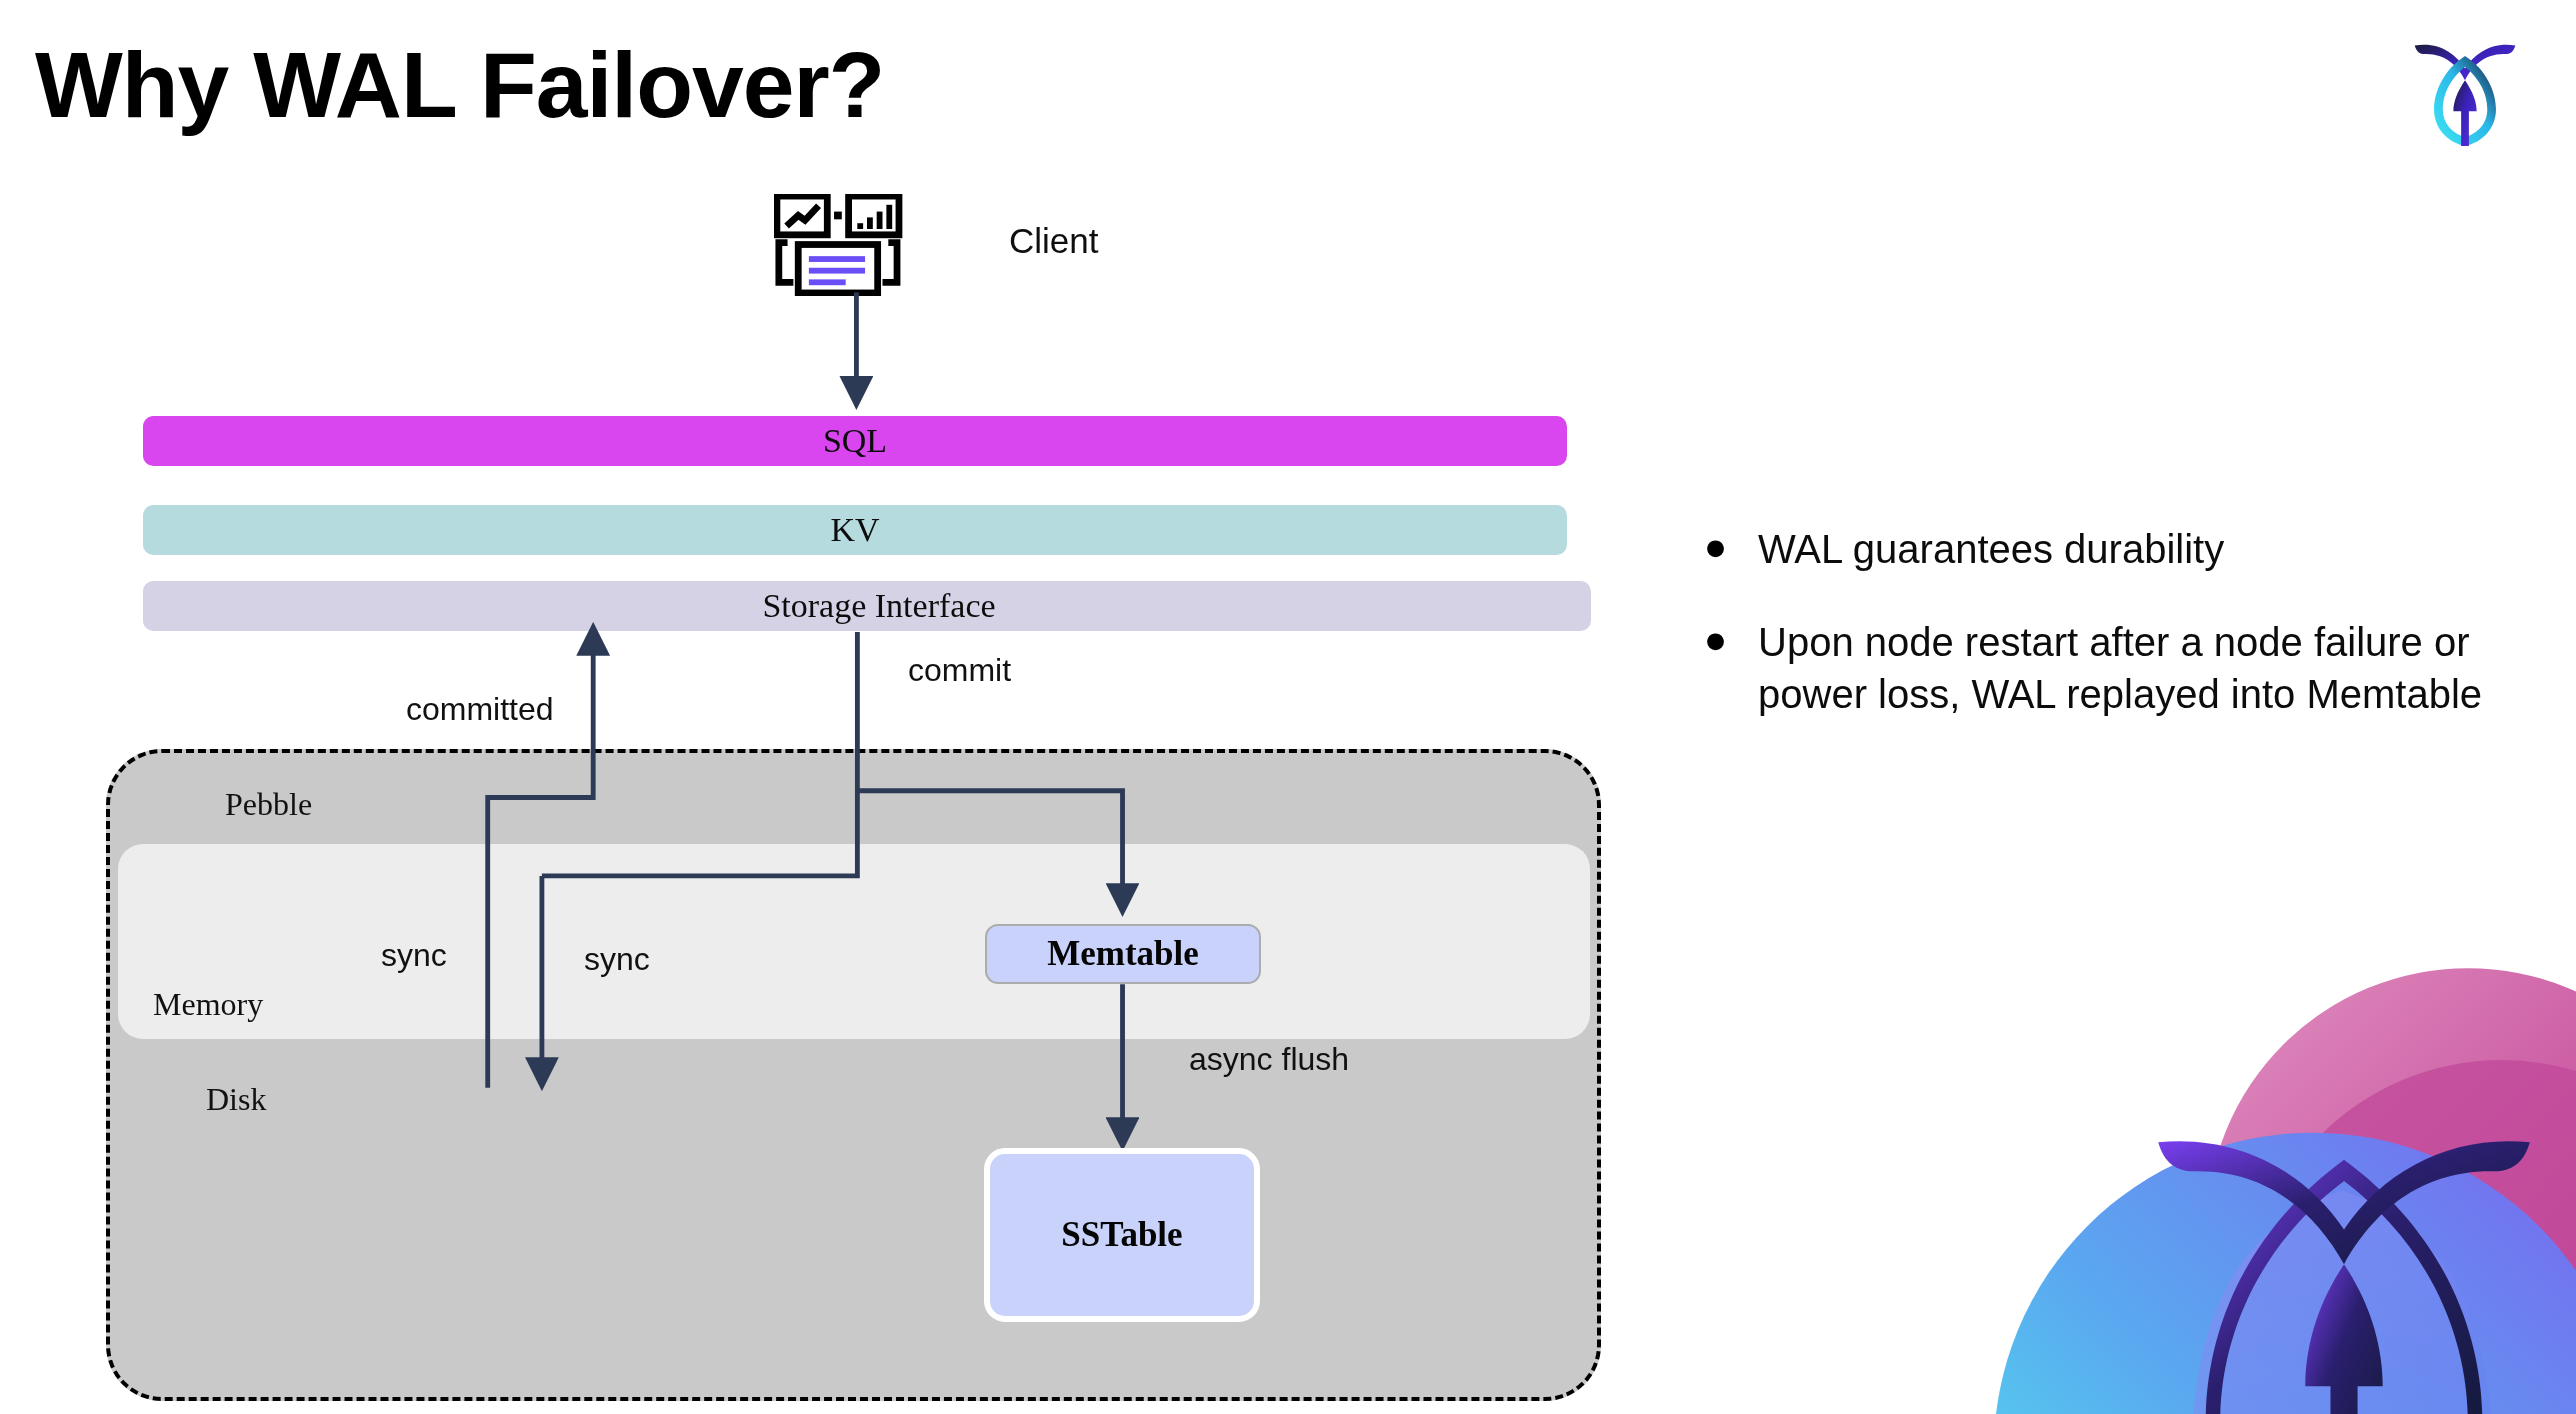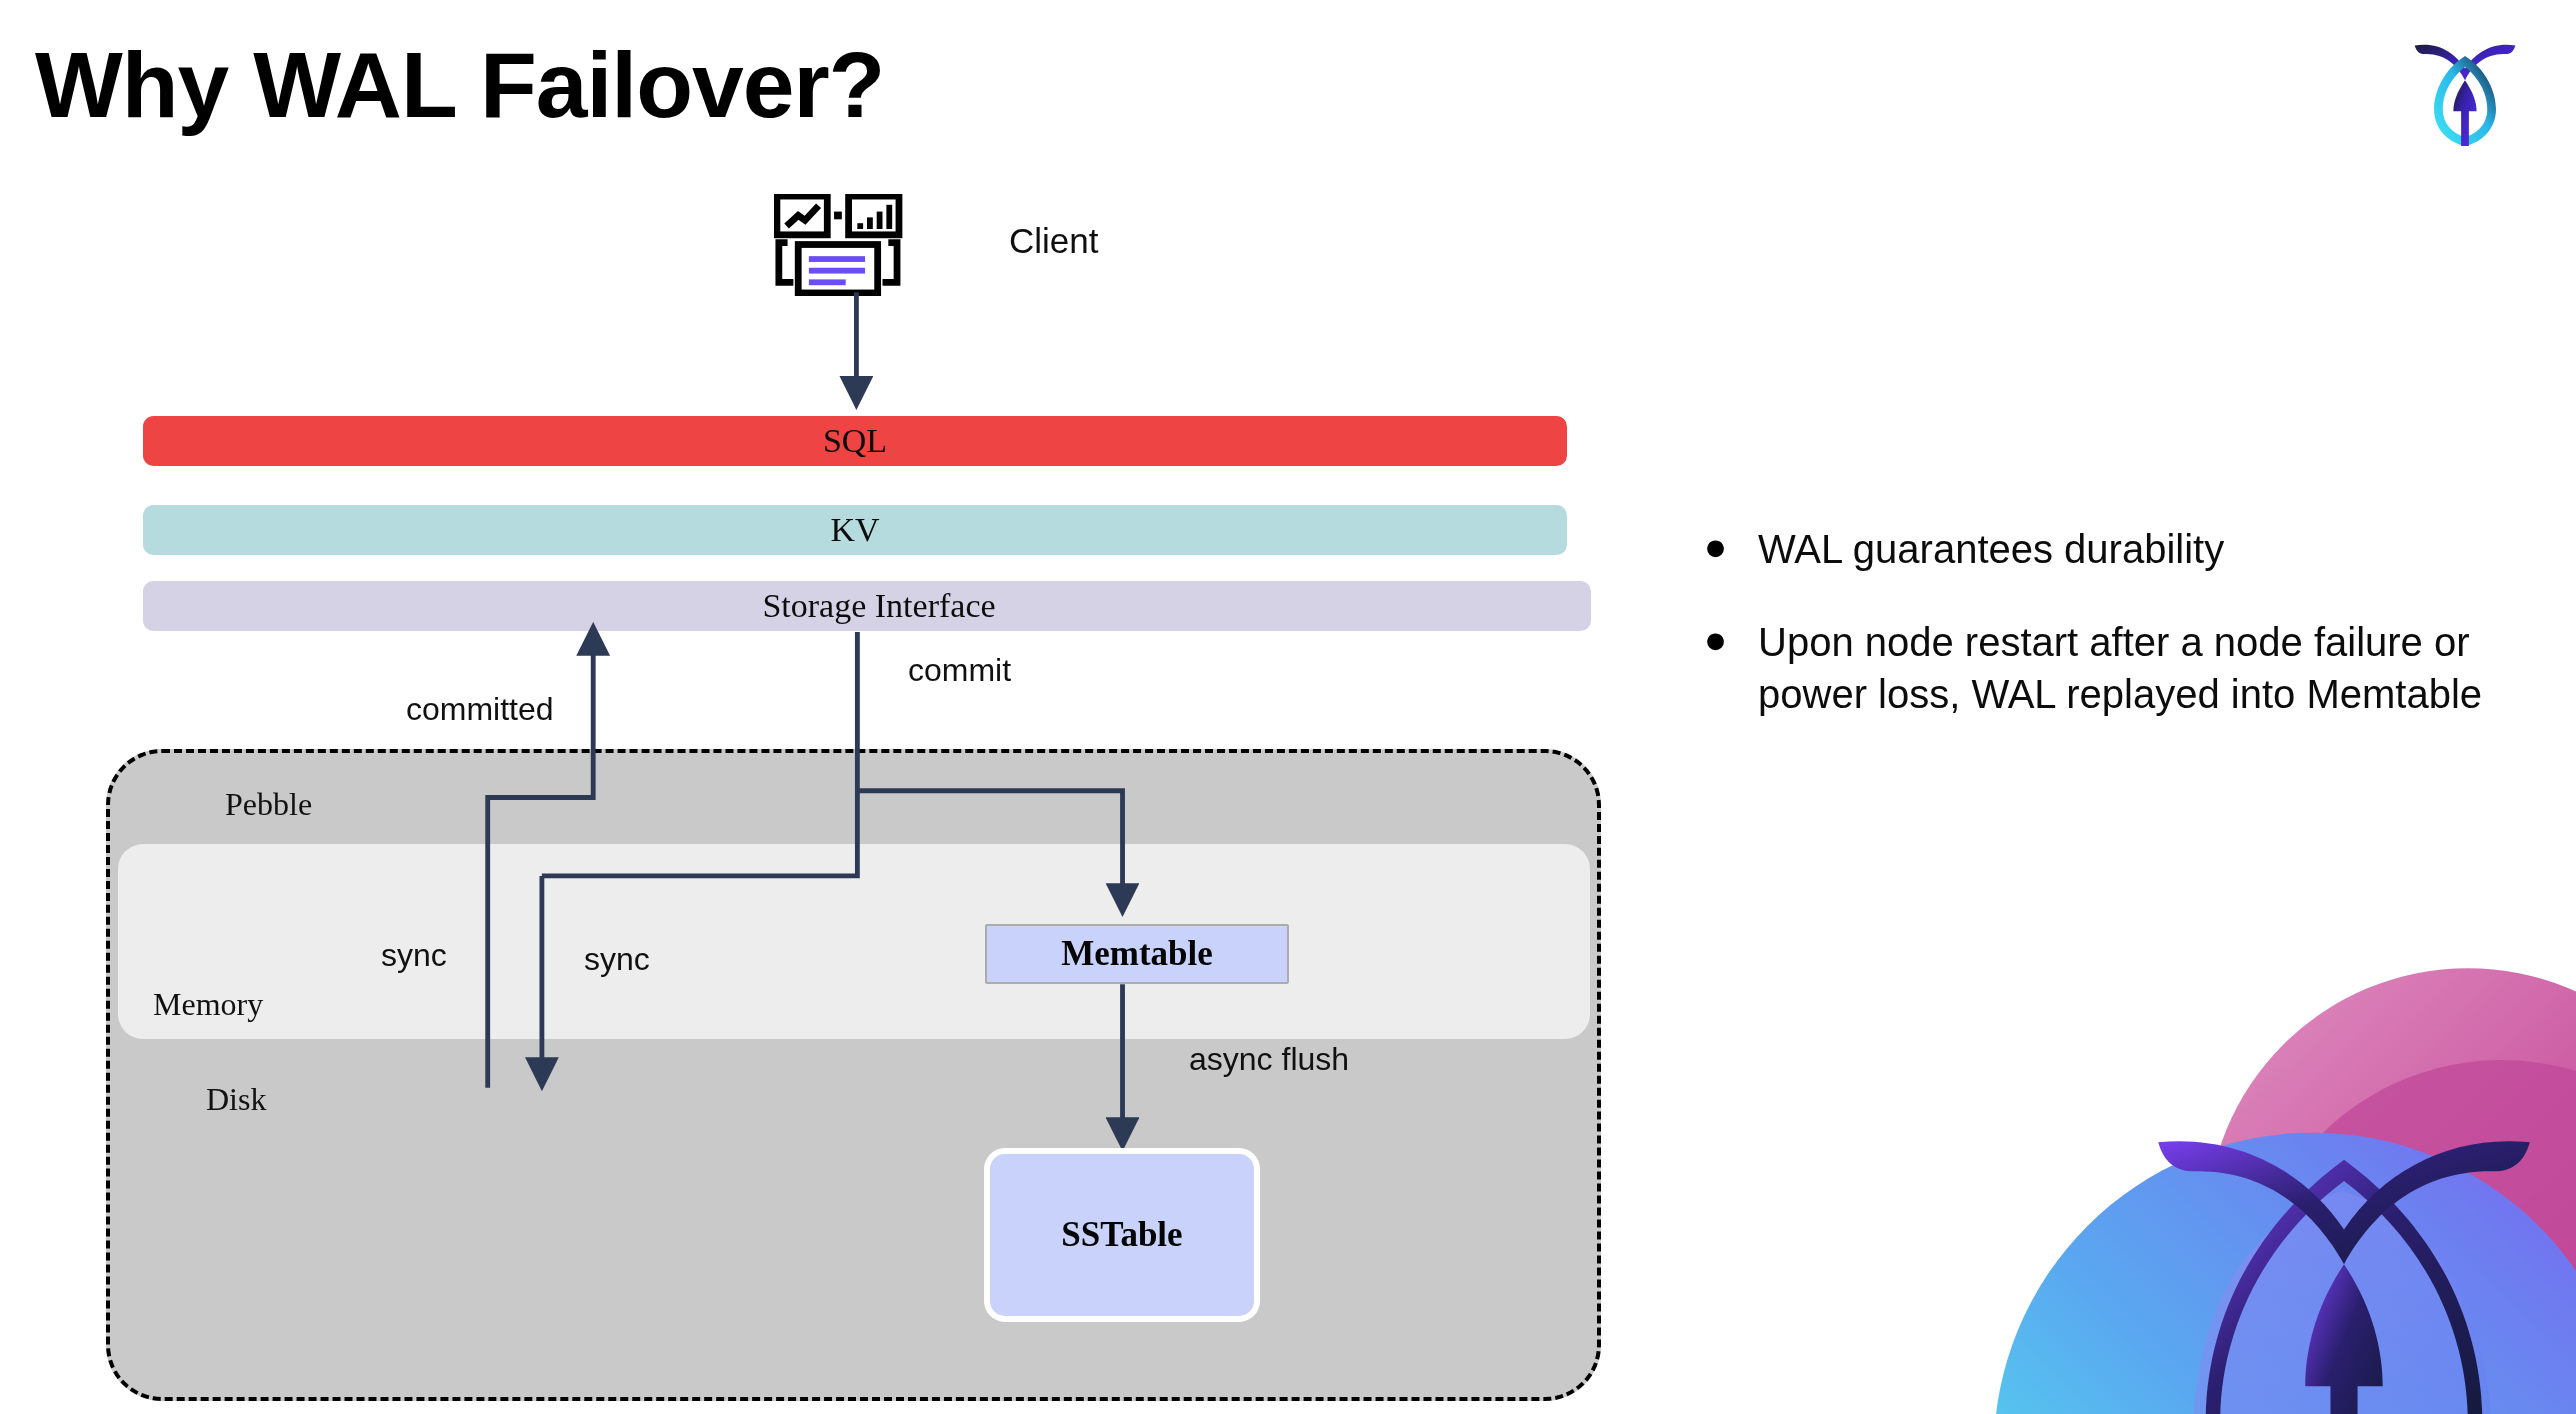--- a/index.html
+++ b/index.html
@@ -42,21 +42,21 @@
   .zone-label{position:absolute;font-family:"Liberation Serif",serif;
               font-size:32px;color:#111;}
   .lbl-pebble{left:225px;top:786px;}
   .lbl-memory{left:153px;top:986px;}
   .lbl-disk{left:206px;top:1081px;}
 
   
   .node{position:absolute;display:flex;align-items:center;justify-content:center;
         background:#c8d2fb;font-family:"Liberation Serif",serif;font-weight:bold;
         font-size:35px;color:#050505;box-sizing:border-box;}
-  .node-memtable{left:985px;top:924px;width:304px;height:60px;border-radius:2px;
+  .node-memtable{left:985px;top:924px;width:276px;height:60px;border-radius:13px;
                  border:2.9px solid #acacac;}
   .node-wal{left:450px;top:1088px;width:180px;height:169px;border-radius:21px;
             border:6.8px solid #ffffff;}
   .node-sstable{left:984px;top:1148px;width:276px;height:174px;border-radius:21px;
                 border:6.8px solid #ffffff;}
 
   
   .edge-label{position:absolute;font-family:"Liberation Sans",sans-serif;
               font-size:32px;color:#111;white-space:nowrap;}
   .el-committed{left:406px;top:691px;}
@@ -166,21 +166,21 @@
       <path d="M14,50 L5,50 L5,91 L20,91" fill="none" stroke="#000" stroke-width="7"></path>
       <path d="M118,50 L127,50 L127,91 L112,91" fill="none" stroke="#000" stroke-width="7"></path>
       <rect x="25" y="52" width="82" height="50" fill="#fff" stroke="#000" stroke-width="7"></rect>
       <rect x="36" y="64" width="58" height="6" fill="#6b4ef5"></rect>
       <rect x="36" y="76" width="58" height="6" fill="#6b4ef5"></rect>
       <rect x="36" y="88" width="38" height="6" fill="#6b4ef5"></rect>
     </svg>
   </div>
   <div class="client-label">Client</div>
 
-  <div class="layer layer-sql" style="background: #ef4444;">
+  <div class="layer layer-sql" style="background: #d946ef;">
     <span>SQL</span>
   </div>
   <div class="layer layer-kv" style="background: rgb(181, 219, 222);">
     <span>KV</span>
   </div>
   <div class="layer layer-si" style="background: rgb(213, 210, 229); padding-left: 24px;">
     <span>Storage Interface</span>
   </div>
 
   <div class="pebble" style="background: rgb(201, 201, 201);"></div>

